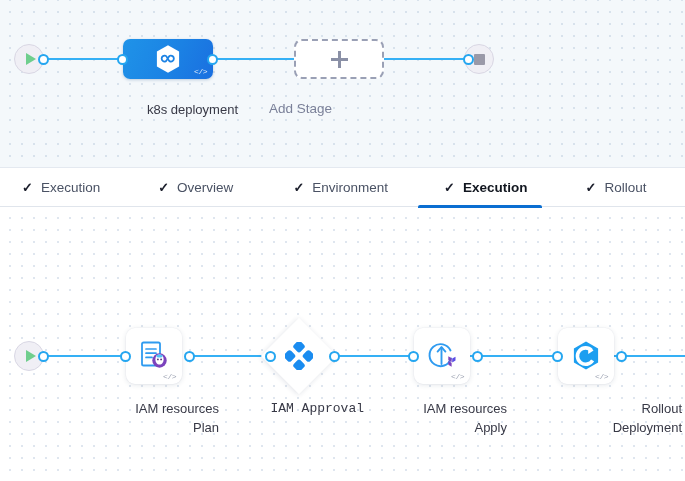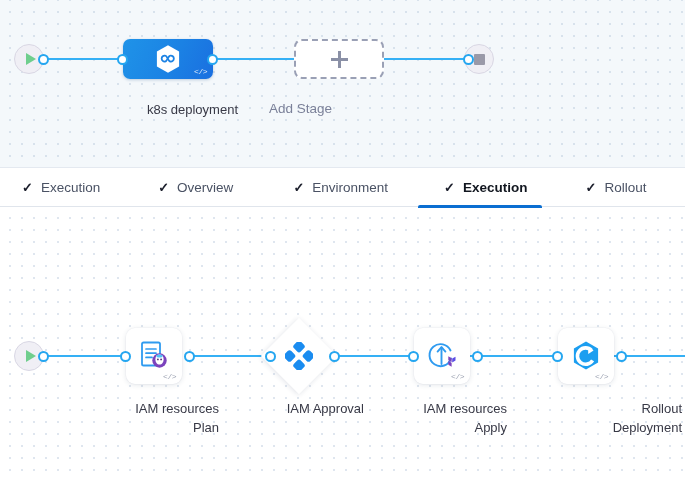--- a/index.html
+++ b/index.html
@@ -343,21 +343,21 @@
         <g transform="rotate(45 14 14)">
           <rect x="2.5" y="2.5" width="9.6" height="9.6" rx="2.6" fill="#1a8cf0"></rect>
           <rect x="15.9" y="2.5" width="9.6" height="9.6" rx="2.6" fill="#1a8cf0"></rect>
           <rect x="2.5" y="15.9" width="9.6" height="9.6" rx="2.6" fill="#1a8cf0"></rect>
           <rect x="15.9" y="15.9" width="9.6" height="9.6" rx="2.6" fill="#1a8cf0"></rect>
         </g>
       </svg>
     </div>
     <div class="port" style="left:265px; top:142.5px;"></div>
     <div class="port" style="left:329px; top:142.5px;"></div>
-    <div class="node-label" style="left:234px; top:191px; width:130px;">IAM Approval</div>
+    <div class="node-label" style="left:234px; top:191px; width:130px;font-family:Liberation Mono, monospace;">IAM Approval</div>
 
     <div class="step-node" style="left:414px; top:120px;">
       <svg width="36" height="34" viewBox="0 0 36 34">
         <path d="M26.5 11.5 A11 11 0 1 0 27 19.5" fill="none" stroke="#2f9bf0" stroke-width="1.9" stroke-linecap="round"></path>
         <line x1="17.5" y1="25" x2="17.5" y2="8.5" stroke="#2f9bf0" stroke-width="1.9" stroke-linecap="round"></line>
         <path d="M13.6 12.6 L17.5 8.2 L21.4 12.6" fill="none" stroke="#2f9bf0" stroke-width="1.9" stroke-linecap="round" stroke-linejoin="round"></path>
         <path d="M24.3 17.3 L27.6 19.2 L27.6 23.1 L24.3 21.2 Z" fill="#7b42bc"></path>
         <path d="M28.2 19.6 L31.5 17.7 L31.5 21.6 L28.2 23.5 Z" fill="#5c4ee5"></path>
         <path d="M24.3 21.9 L27.6 23.8 L27.6 27.7 L24.3 25.8 Z" fill="#7b42bc"></path>
       </svg>

